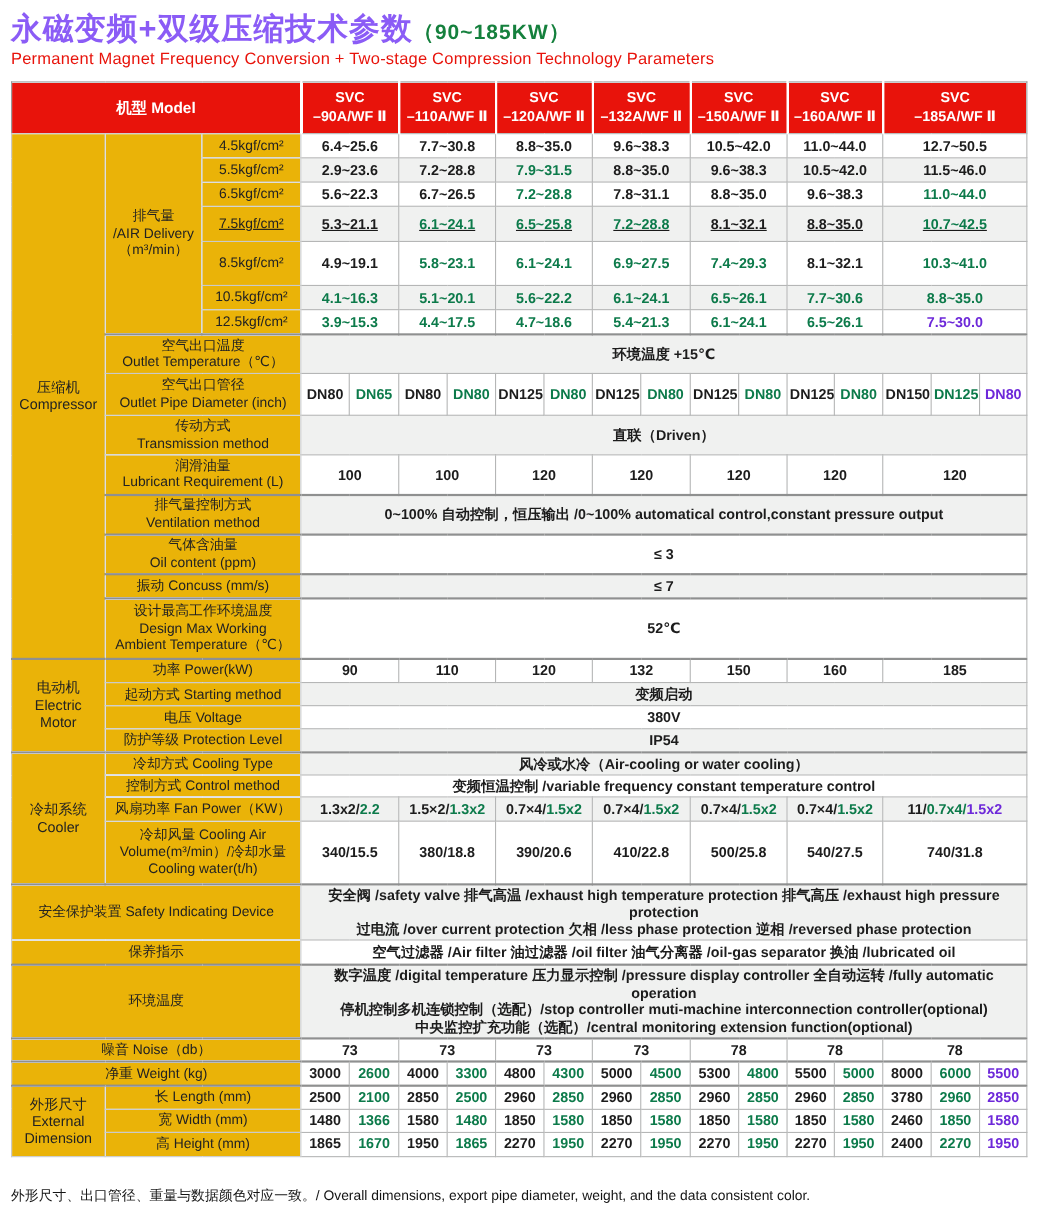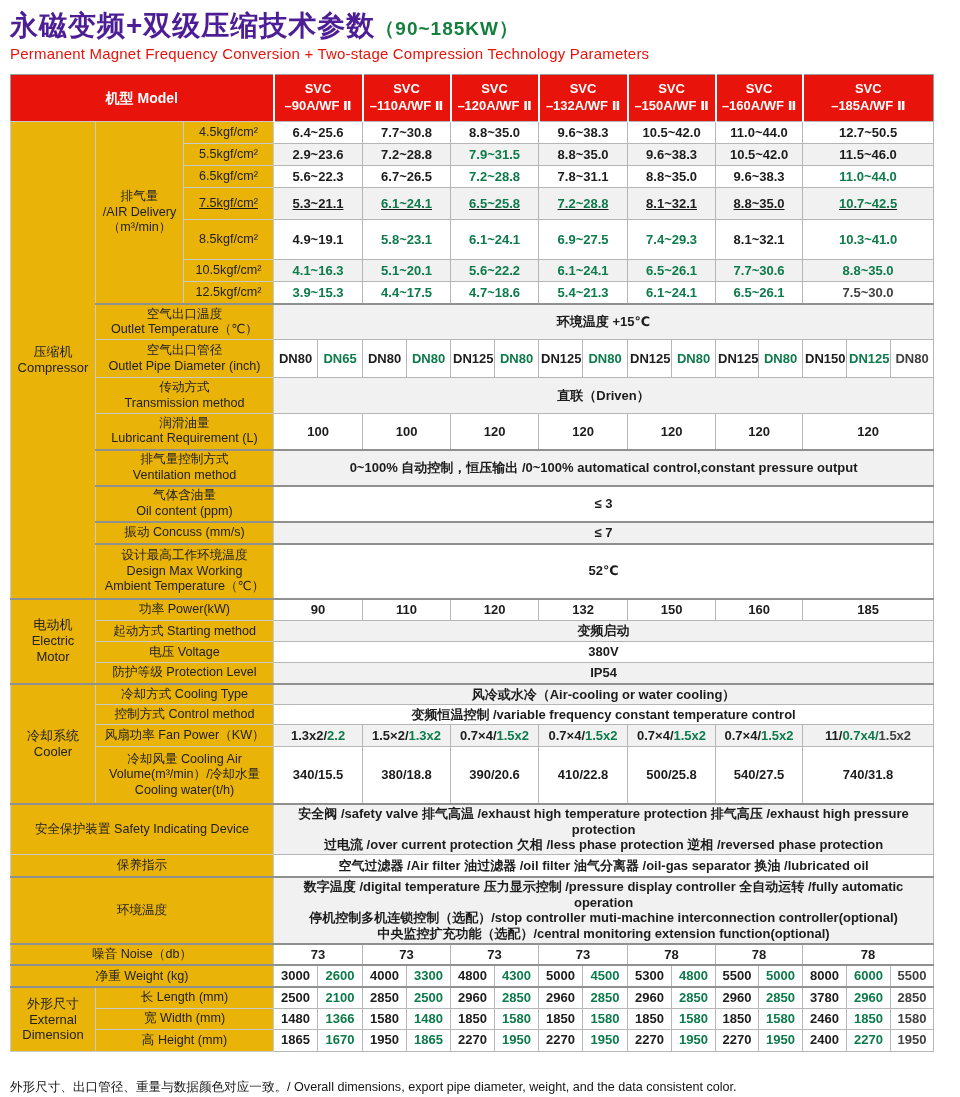--- a/index.html
+++ b/index.html
@@ -4,37 +4,37 @@
 <style>
   html,body{margin:0;padding:0;}
   body{
     width:960px;height:1097px;background:#ffffff;color:#1a1a1a;
     font-family:"Liberation Sans","DejaVu Sans",sans-serif;
     -webkit-font-smoothing:antialiased;overflow:hidden;
   }
   .page{padding:10px 0 0 10px;}
   .title-line{white-space:nowrap;}
   .title-main{
-    color:#4c1d95;font-size:28px;font-weight:700;letter-spacing:1px;line-height:1.15;
+    color:#8b5cf6;font-size:28px;font-weight:700;letter-spacing:1px;line-height:1.15;
   }
   .title-suffix{color:#15803d;font-size:19px;font-weight:600;letter-spacing:1px;}
   .subtitle{color:#e8130b;font-size:15px;font-weight:500;margin-top:3px;letter-spacing:.2px;}
   table.spec{
     border-collapse:collapse;table-layout:fixed;width:923px;margin-top:12px;
     border:1px solid #9a9b9b;
   }
   td{
     border:1px solid #b5b6b6;text-align:center;vertical-align:middle;
     font-size:13px;line-height:1.22;padding:1px 2px;white-space:pre-line;
     overflow:hidden;
   }
   td.val{font-weight:600;color:#1c1c1c;background:#ffffff;}
   tr.band td.val{background:#f0f1f0;}
   td.c-g, span.c-g{color:#0c7a4a;}
-  td.c-b, span.c-b{color:#404040;}
+  td.c-b, span.c-b{color:#6d28d9;}
   td.grp,td.lbl,td.sub{
     background:#eab308;border-color:#c9caca;color:#222;font-weight:400;
   }
   td.grp{font-size:13px;}
   td.lbl{font-size:12.6px;}
   td.sub{font-size:12.6px;}
   td.mhead,td.mcol{
     background:#e8130b;color:#ffffff;font-weight:700;border:0 solid #e8130b;
   }
   td.mhead{font-size:14px;}

